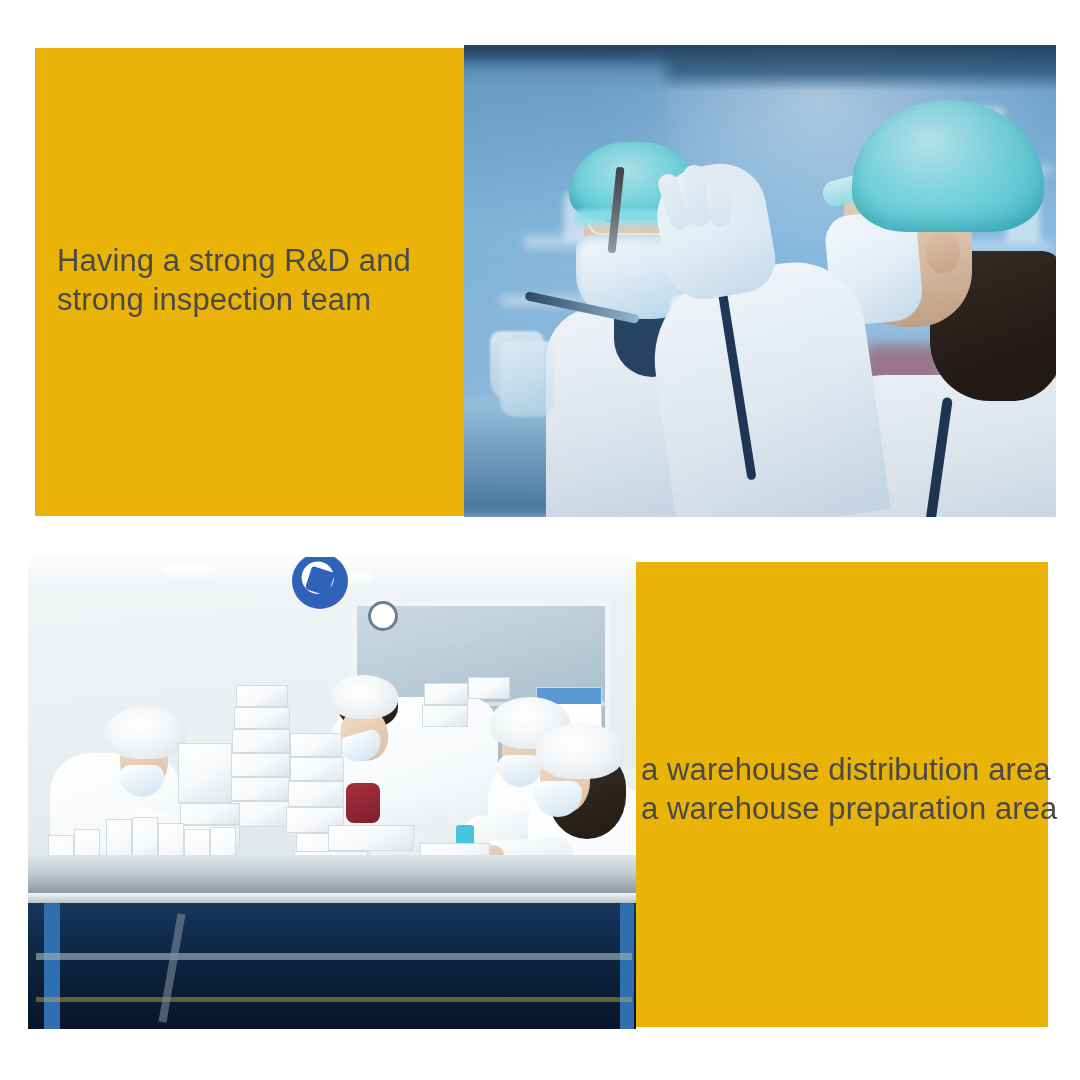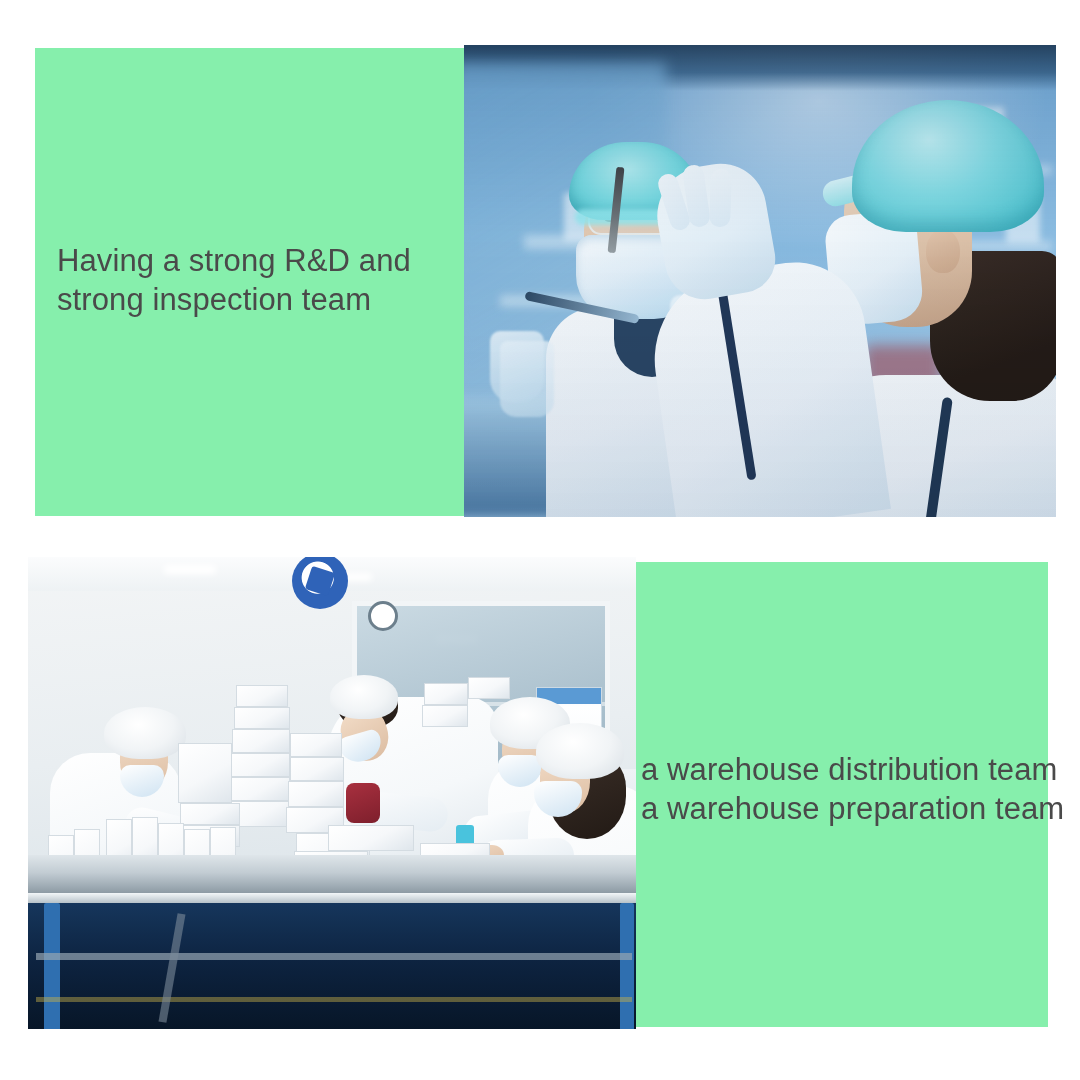--- a/index.html
+++ b/index.html
@@ -19,21 +19,21 @@
 
   .collage {
     position: absolute;
     inset: 0;
     background: #ffffff;
   }
 
   
   .panel {
     position: absolute;
-    background: #86efac;
+    background: #eab308;
     box-sizing: border-box;
     text-decoration: underline;
   }
   .caption {
     color: #4a4a4a;
     font-size: 31px;
     line-height: 39px;
     letter-spacing: 0.1px;
     white-space: nowrap;
   }
@@ -547,18 +547,18 @@
     <div class="wh-under"></div>
     <div class="wh-blue-post v1"></div>
     <div class="wh-blue-post v2"></div>
     <div class="wh-rail"></div>
     <div class="wh-rail r2"></div>
     <div class="wh-shelf-diag"></div>
   </div>
 
   <div class="panel" id="bottom-text-panel">
     <div class="caption" id="bottom-caption">
-      <span class="caption-line">a warehouse distribution team</span>
-      <span class="caption-line">a warehouse preparation team</span>
+      <span class="caption-line">a warehouse distribution area</span>
+      <span class="caption-line">a warehouse preparation area</span>
     </div>
   </div>
 
 </div>
 
 </body></html>

